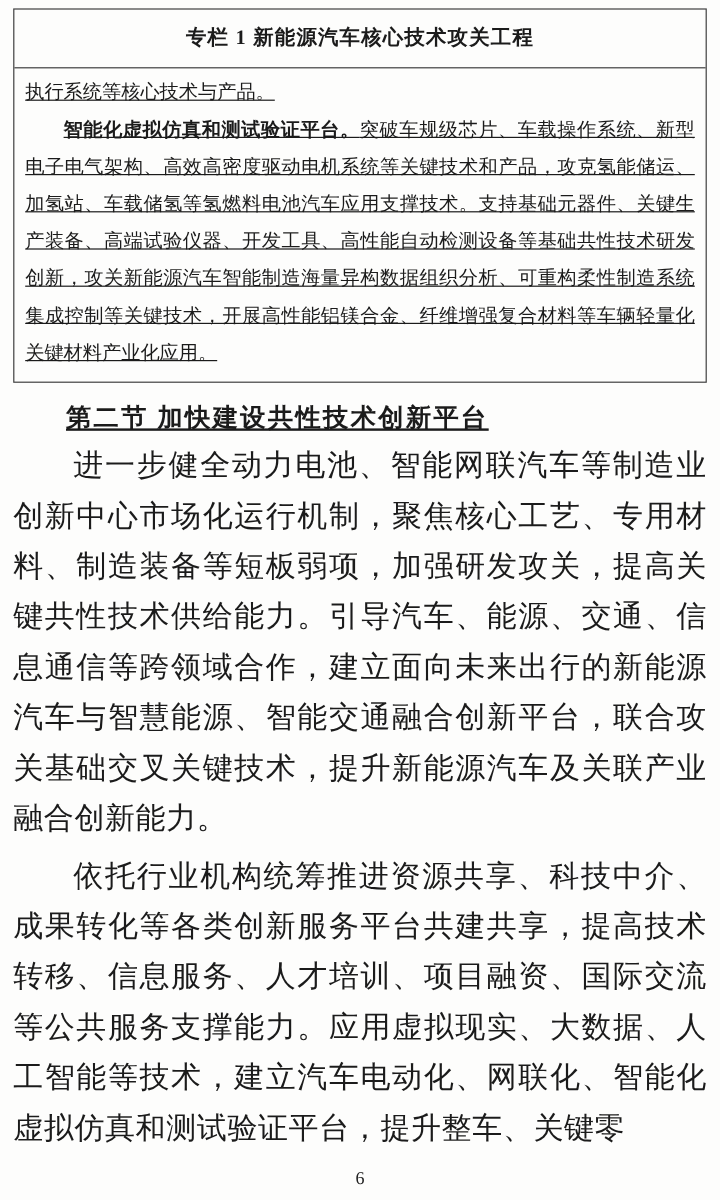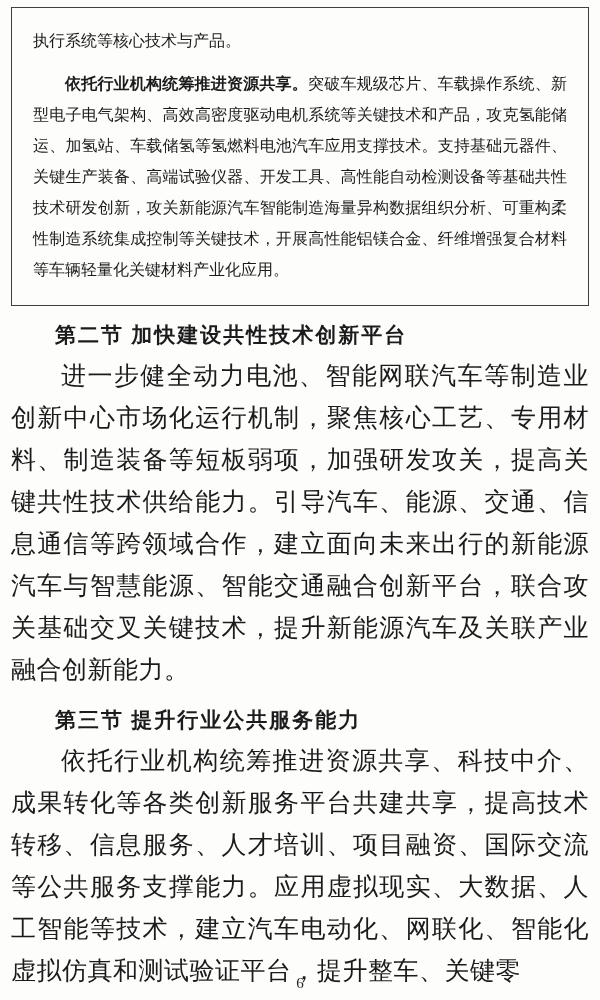--- a/index.html
+++ b/index.html
@@ -30,31 +30,32 @@
     padding: 12px 6px 13px;
     border-bottom: 1.5px solid #3f3f3f;
     font-family: "Liberation Serif", "DejaVu Serif", serif;
   }
   .callout-body {
     padding: 5px 9px 8px;
     font-size: 16px;
     line-height: 31px;
     text-align: justify;
   }
-  .bp { margin: 12px; }
+  .bp { margin: 0; text-decoration: underline; }
   .indent { text-indent: 2em; }
   .bp b { font-weight: 700; }
   .kai { font-style: oblique 4deg; }
   
   .sec {
     font-size: 21px;
     font-weight: 700;
     margin: 15px 0 0 44px;
     letter-spacing: 2px;
     font-family: "Liberation Serif", "DejaVu Serif", serif;
+    text-decoration: underline;
   }
   
   .para {
     font-size: 25px;
     line-height: 42px;
     text-align: justify;
     text-indent: 2em;
     margin: 6px 0 0;
     letter-spacing: 0.5px;
   }
@@ -65,27 +66,27 @@
     font-size: 15px;
     color: #222;
   }
 </style>
 </head>
 <body>
 
 <div class="page">
 
   <div class="callout">
+    <div class="callout-title">专栏 1  新能源汽车核心技术攻关工程</div>
     <div class="callout-body">
       <p class="bp">执行系统等核心技术与产品。</p>
-      <p class="bp indent"><b>依托行业机构统筹推进资源共享。</b><span>突破车规级芯片、车载操作系统、新型电子电气架构、高效高密度驱动电机系统等关键技术和产品，攻克氢能储运、加氢站、车载储氢等氢燃料电池汽车应用支撑技术。支持基础元器件、关键生产装备、高端试验仪器、开发工具、高性能自动检测设备等基础共性技术研发创新，攻关新能源汽车智能制造海量异构数据组织分析、可重构柔性制造系统集成控制等关键技术，开展高性能铝镁合金、纤维增强复合材料等车辆轻量化关键材料产业化应用。</span></p>
+      <p class="bp indent"><b>智能化虚拟仿真和测试验证平台。</b><span>突破车规级芯片、车载操作系统、新型电子电气架构、高效高密度驱动电机系统等关键技术和产品，攻克氢能储运、加氢站、车载储氢等氢燃料电池汽车应用支撑技术。支持基础元器件、关键生产装备、高端试验仪器、开发工具、高性能自动检测设备等基础共性技术研发创新，攻关新能源汽车智能制造海量异构数据组织分析、可重构柔性制造系统集成控制等关键技术，开展高性能铝镁合金、纤维增强复合材料等车辆轻量化关键材料产业化应用。</span></p>
     </div>
   </div>
 
   <h2 class="sec">第二节  加快建设共性技术创新平台</h2>
   <p class="para">进一步健全动力电池、智能网联汽车等制造业创新中心市场化运行机制，聚焦核心工艺、专用材料、制造装备等短板弱项，加强研发攻关，提高关键共性技术供给能力。引导汽车、能源、交通、信息通信等跨领域合作，建立面向未来出行的新能源汽车与智慧能源、智能交通融合创新平台，联合攻关基础交叉关键技术，提升新能源汽车及关联产业融合创新能力。</p>
 
-  <h2 class="sec">第三节  提升行业公共服务能力</h2>
   <p class="para">依托行业机构统筹推进资源共享、科技中介、成果转化等各类创新服务平台共建共享，提高技术转移、信息服务、人才培训、项目融资、国际交流等公共服务支撑能力。应用虚拟现实、大数据、人工智能等技术，建立汽车电动化、网联化、智能化虚拟仿真和测试验证平台，提升整车、关键零</p>
 
   <div class="pageno">6</div>
 
 </div>
 
 </body></html>

